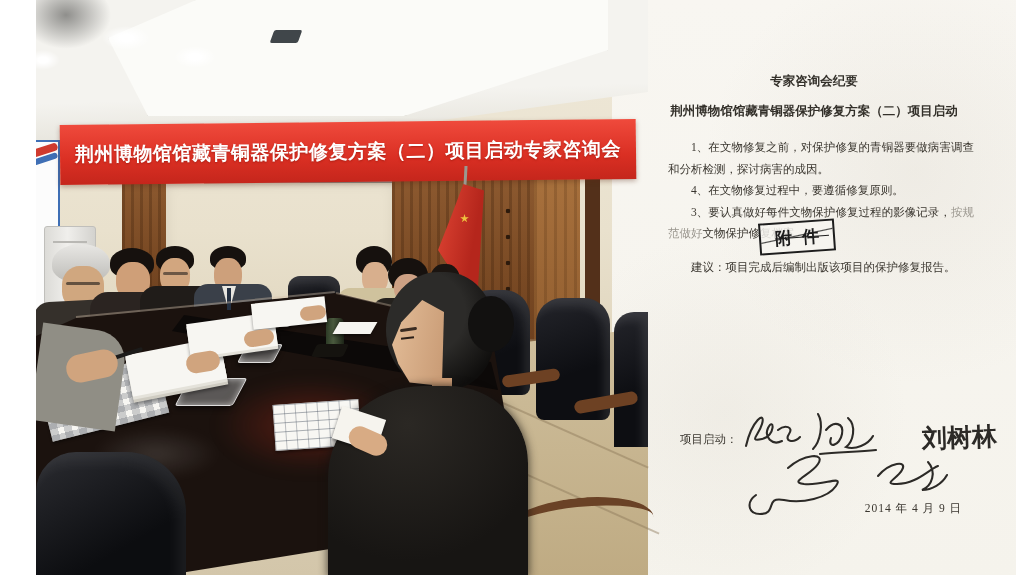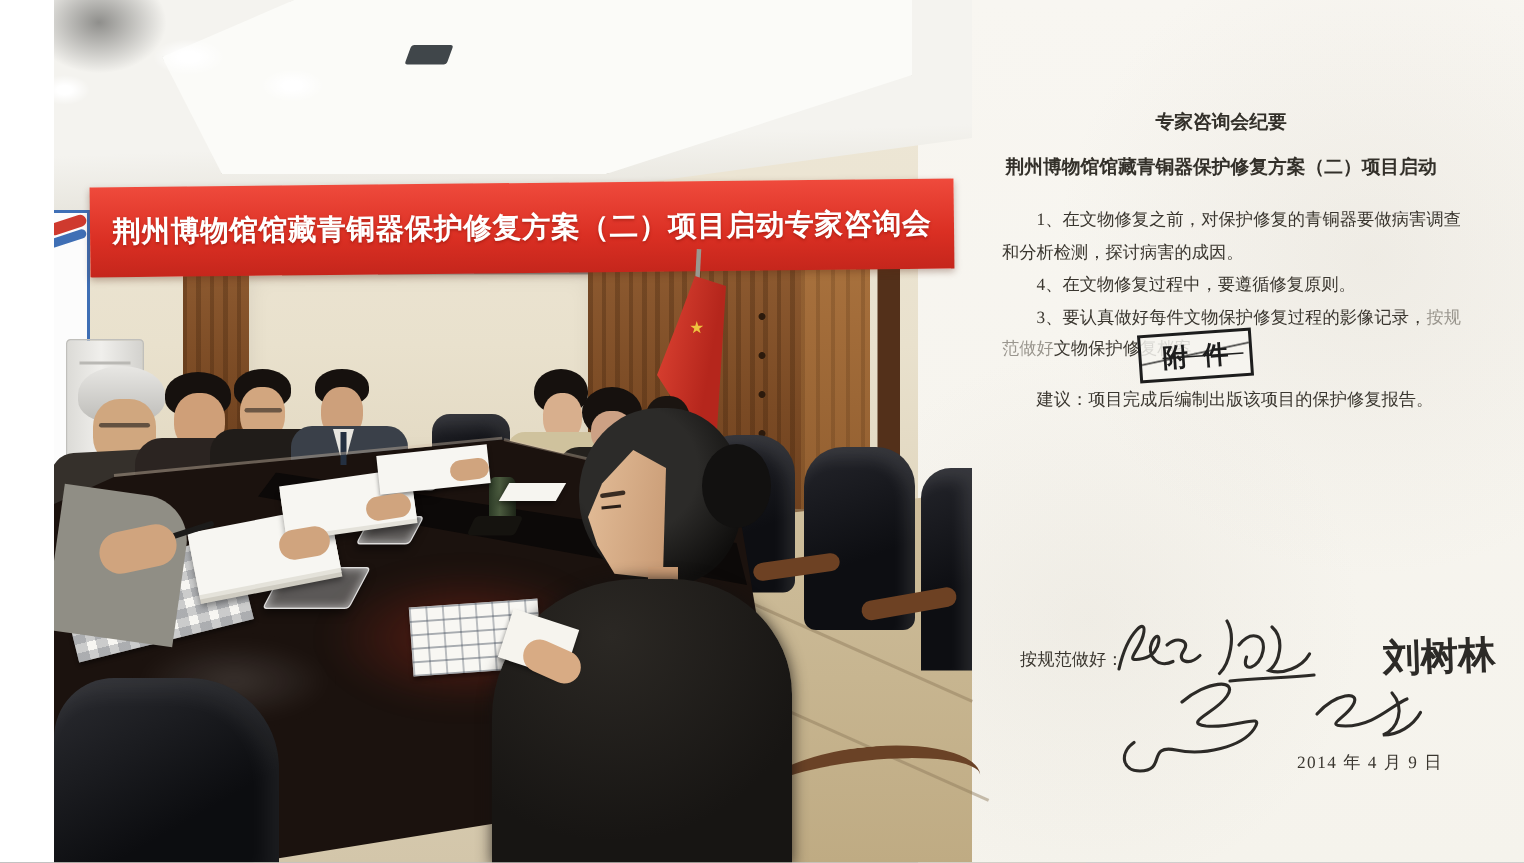--- a/index.html
+++ b/index.html
@@ -313,21 +313,21 @@
       <p>1、在文物修复之前，对保护修复的青铜器要做病害调查和分析检测，探讨病害的成因。</p>
       <p>4、在文物修复过程中，要遵循修复原则。</p>
       <p><span>3、要认真做好每件文物保护修复过程的影像记录，</span><span class="faded">按规范做好</span><span>文物保护修复档案。</span></p>
       <p class="gap">建议：项目完成后编制出版该项目的保护修复报告。</p>
     </div>
 
     <div id="stamp">
       <span>附件</span>
     </div>
 
-    <div id="sig-label">按规范做好：</div>
+    <div id="sig-label">项目启动：</div>
 
     <svg id="sig-svg" viewBox="0 0 290 118">
       <path d="M16,44 C22,18 36,8 32,22 C29,33 18,40 32,37 C46,34 44,14 38,26 C34,35 42,44 52,39 M48,28 C55,22 64,25 59,32 C54,39 63,42 70,35"></path>
       <path d="M88,12 C94,22 90,40 83,47 M96,28 C104,18 114,21 112,32 C110,44 97,47 101,36 M118,16 C127,24 123,40 116,45 C125,48 138,43 143,34 M90,52 C108,50 128,50 146,48"></path>
       <text x="192" y="44" transform="rotate(-2 230 36)">刘树林</text>
       <path d="M58,66 C74,52 96,50 88,62 C81,73 58,80 74,82 C94,84 114,72 106,84 C98,96 72,102 54,98 C34,94 48,112 30,112 C18,112 16,100 26,93"></path>
       <path d="M148,74 C160,60 178,58 172,68 C167,77 152,82 167,82 C186,82 198,68 208,64 M198,60 C207,70 202,84 192,88 C202,88 212,82 217,73"></path>
     </svg>
 
     <div id="doc-date">2014 年 4 月 9 日</div>

